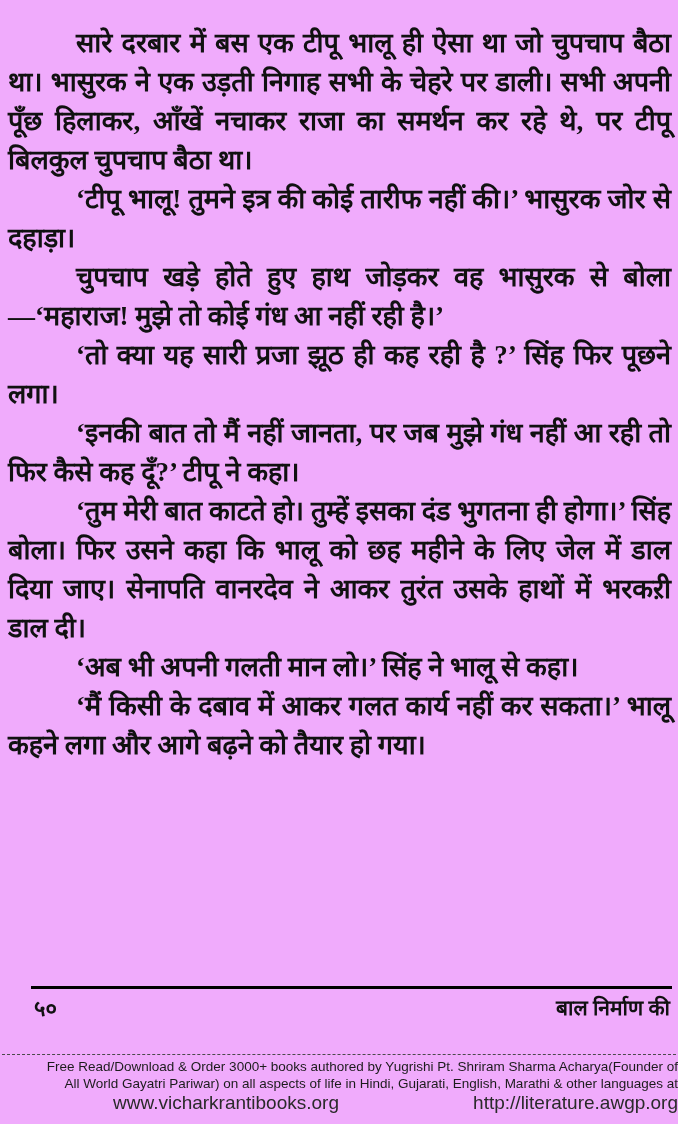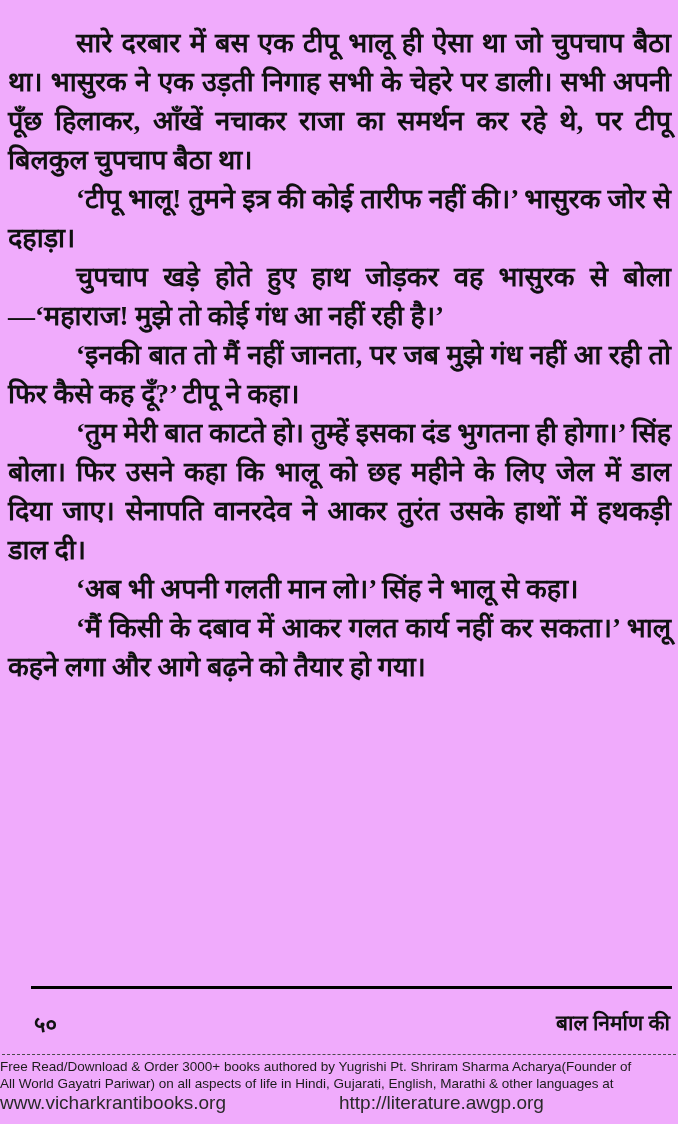--- a/index.html
+++ b/index.html
@@ -41,34 +41,34 @@
   }
   .heavy-rule {
     margin-left: 31px;
     margin-right: 6px;
     height: 3px;
     background: #000000;
   }
   .band-row {
     display: flex;
     justify-content: space-between;
-    align-items: flex-start;
-    padding: 19px 8px 0 34px;
+    align-items: center;
+    padding: 3px 8px 0 34px;
     font-family: "Liberation Serif", "DejaVu Serif", serif;
     font-weight: bold;
   }
   .page-number { font-size: 22px; }
   .book-title  { font-size: 21px; }
   
   .promo-footer {
     position: absolute;
     left: 0;
     right: 0;
     top: 1054px;
-    text-align: left;
+    text-align: right;
     font-family: "Liberation Sans", "DejaVu Sans", sans-serif;
     color: #1c1c1c;
   }
   .thin-rule {
     border-top: 1.5px dashed #4a4a4a;
     margin: 0 2px 4px 2px;
   }
   .promo-line {
     font-size: 13.5px;
     line-height: 16.5px;
@@ -86,22 +86,23 @@
 </style>
 </head>
 <body>
 
 <div class="page">
 
   <div class="body-text">
     <p class="para">सारे दरबार में बस एक टीपू भालू ही ऐसा था जो चुपचाप बैठा था। भासुरक ने एक उड़ती निगाह सभी के चेहरे पर डाली। सभी अपनी पूँछ हिलाकर, आँखें नचाकर राजा का समर्थन कर रहे थे, पर टीपू बिलकुल चुपचाप बैठा था।</p>
     <p class="para">‘टीपू भालू! तुमने इत्र की कोई तारीफ नहीं की।’ भासुरक जोर से दहाड़ा।</p>
     <p class="para">चुपचाप खड़े होते हुए हाथ जोड़कर वह भासुरक से बोला—‘महाराज! मुझे तो कोई गंध आ नहीं रही है।’</p>
+    <p class="para">‘तो क्या यह सारी प्रजा झूठ ही कह रही है ?’ सिंह फिर पूछने लगा।</p>
     <p class="para">‘इनकी बात तो मैं नहीं जानता, पर जब मुझे गंध नहीं आ रही तो फिर कैसे कह दूँ?’ टीपू ने कहा।</p>
-    <p class="para">‘तुम मेरी बात काटते हो। तुम्हें इसका दंड भुगतना ही होगा।’ सिंह बोला। फिर उसने कहा कि भालू को छह महीने के लिए जेल में डाल दिया जाए। सेनापति वानरदेव ने आकर तुरंत उसके हाथों में हथकड़ी डाल दी।</p>
+    <p class="para">‘तुम मेरी बात काटते हो। तुम्हें इसका दंड भुगतना ही होगा।’ सिंह बोला। फिर उसने कहा कि भालू को छह महीने के लिए जेल में डाल दिया जाए। सेनापति वानरदेव ने आकर तुरंत उसके हाथों में भरकऱी डाल दी।</p>
     <p class="para">‘अब भी अपनी गलती मान लो।’ सिंह ने भालू से कहा।</p>
     <p class="para">‘मैं किसी के दबाव में आकर गलत कार्य नहीं कर सकता।’ भालू कहने लगा और आगे बढ़ने को तैयार हो गया।</p>
   </div>
 
   <div class="page-band">
     <div class="heavy-rule"></div>
     <div class="band-row">
       <span class="page-number">५०</span>
       <span class="book-title">बाल निर्माण की</span>
     </div>

